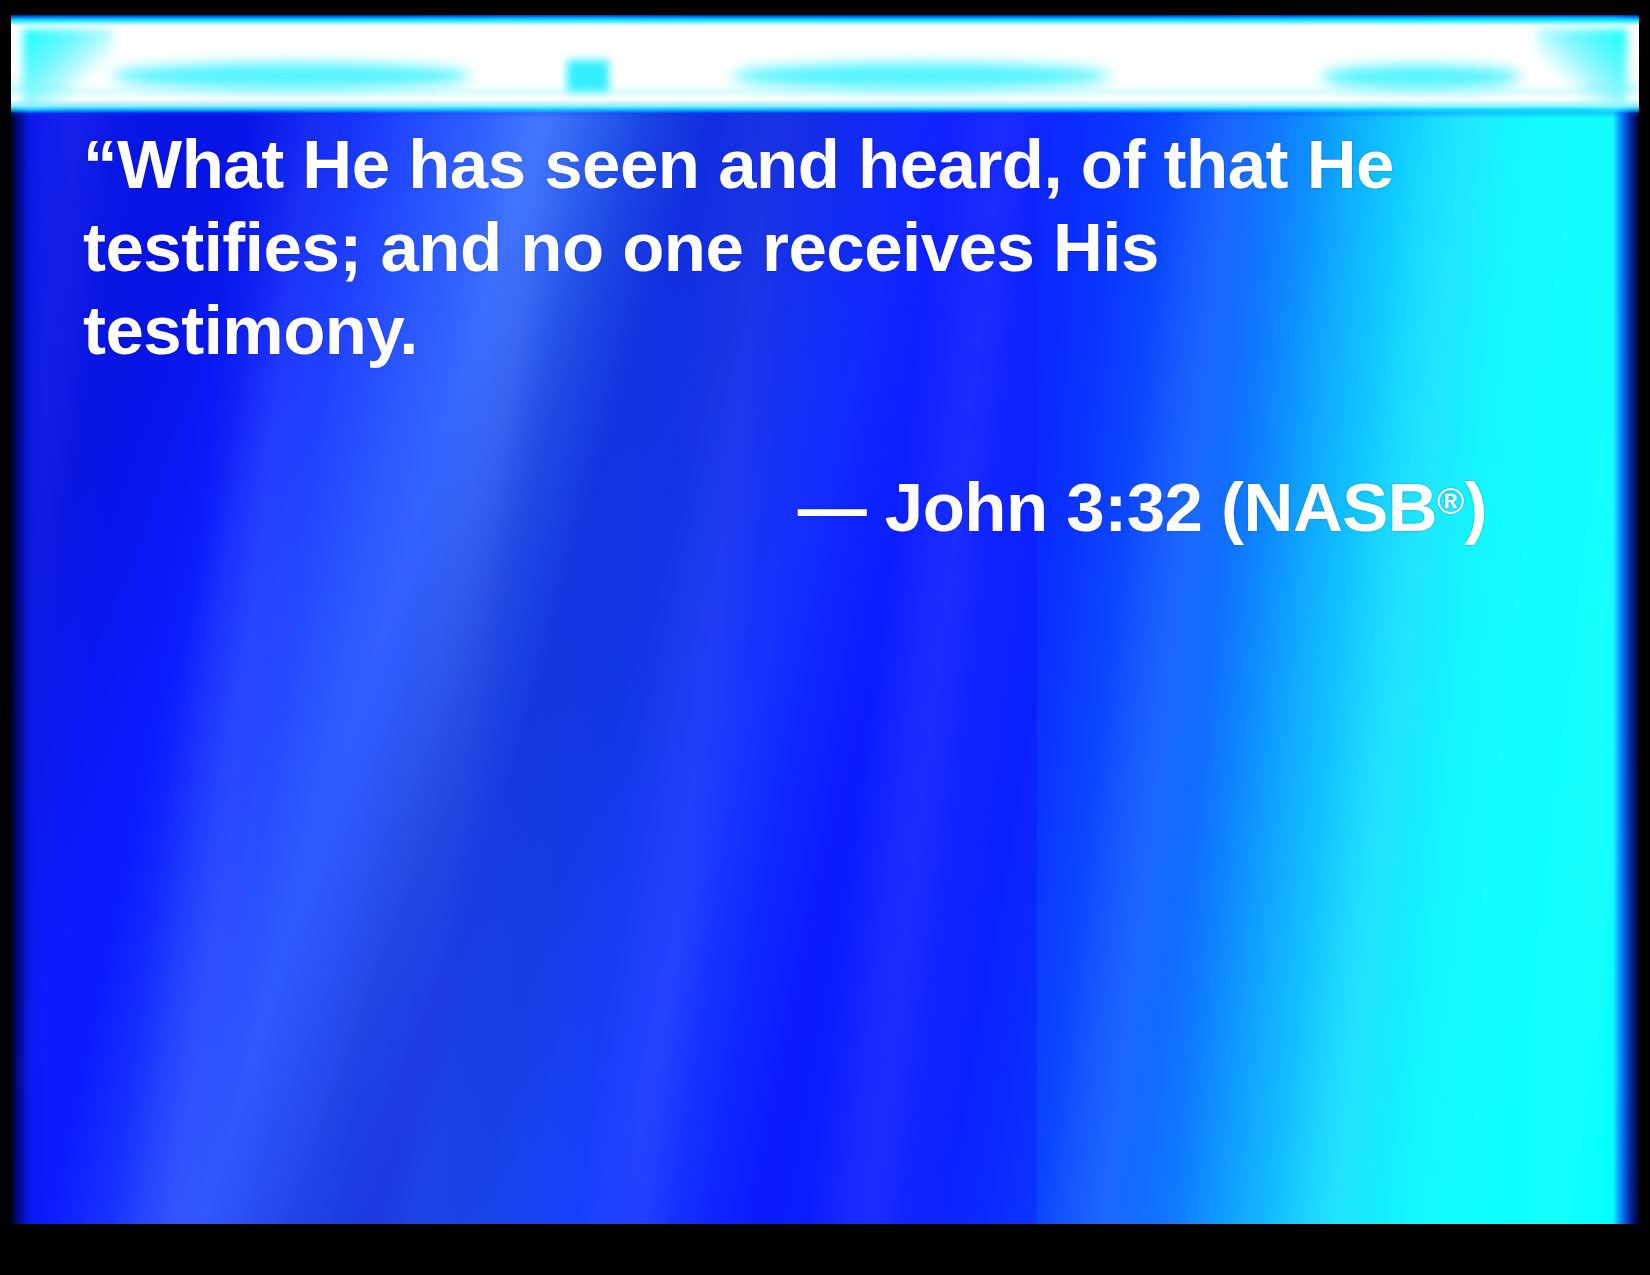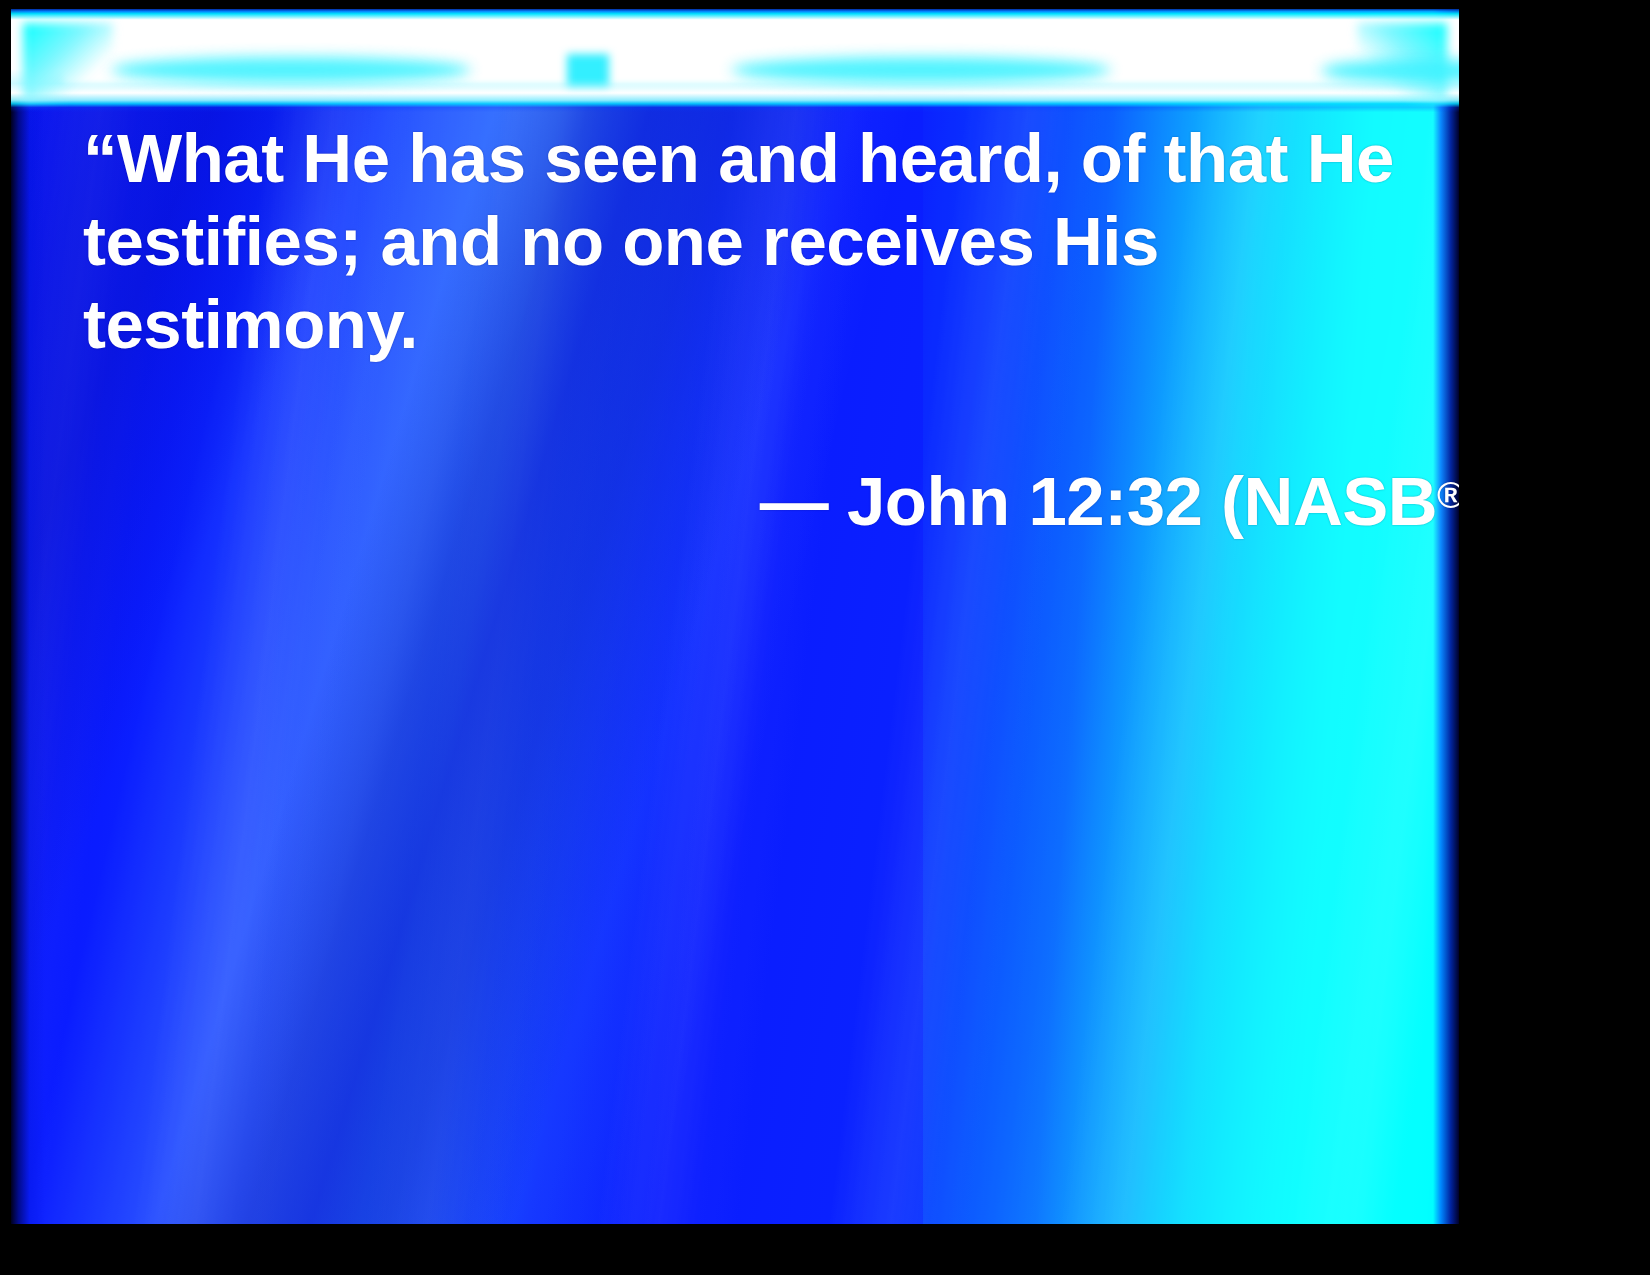--- a/index.html
+++ b/index.html
@@ -14,22 +14,22 @@
     height: 1275px;
     background: #000000;
     overflow: hidden;
     font-family: "Liberation Sans", sans-serif;
   }
 
   
   #artwork {
     position: absolute;
     left: 11px;
-    top: 9px;
-    width: 1448px;
+    top: 15px;
+    width: 1628px;
     height: 1215px;
     overflow: hidden;
     background: #0a1cff;
   }
 
   
   .bg-base {
     position: absolute;
     inset: 0;
     background: linear-gradient(
@@ -314,21 +314,21 @@
     <div class="top-bar-white"></div>
     <div class="top-left-wedge"></div>
     <div class="top-right-wedge"></div>
     <div class="top-blotch" style="left:100px;  top:48px; width:360px; height:26px;"></div>
     <div class="top-blotch" style="left:720px;  top:48px; width:380px; height:26px;"></div>
     <div class="top-blotch" style="left:1310px; top:50px; width:200px; height:24px;"></div>
     <div class="top-notch"></div>
 
     <div id="text-block">
       <span id="verse-text">“What He has seen and heard, of that He testifies; and no one receives His testimony.</span>
-      <span id="attribution"><span>— John 12:32 (NASB</span><span class="reg-mark">®</span><span>)</span></span>
+      <span id="attribution"><span>— John 3:32 (NASB</span><span class="reg-mark">®</span><span>)</span></span>
     </div>
 
   </div>
 
   <div class="frame frame-top"></div>
   <div class="frame frame-bottom"></div>
   <div class="frame frame-left"></div>
   <div class="frame frame-right"></div>
 
 </div>

